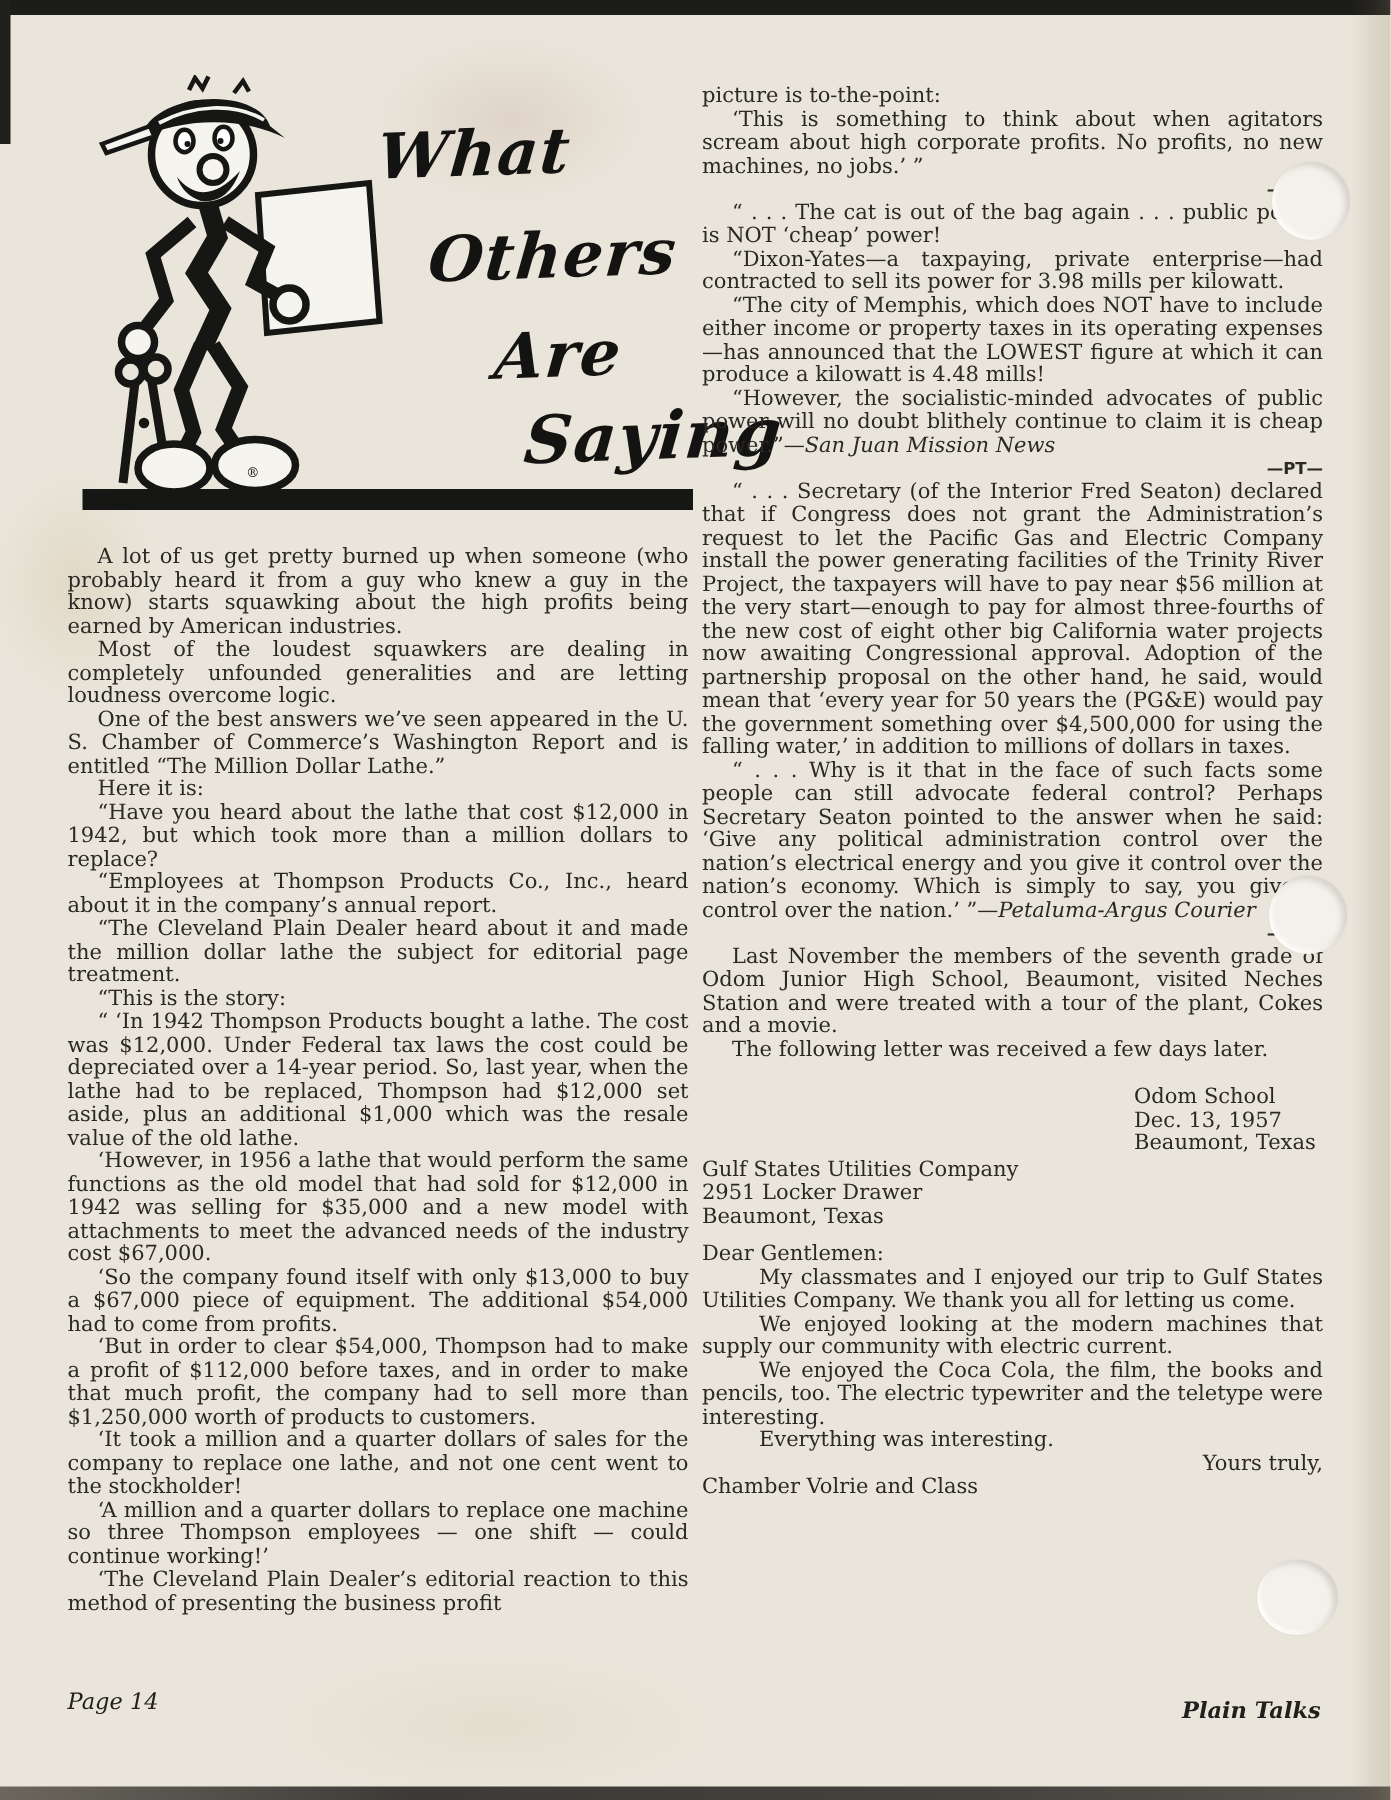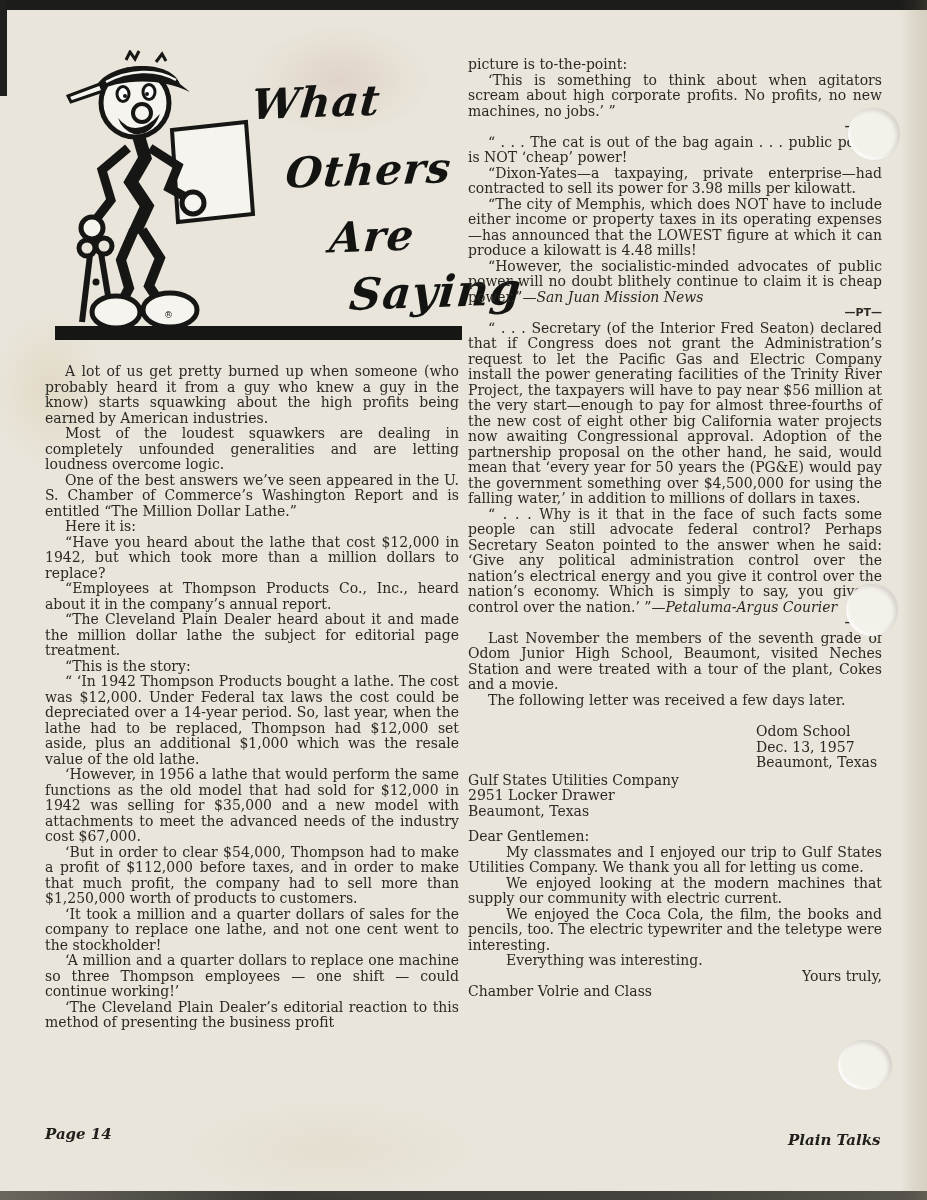--- a/index.html
+++ b/index.html
@@ -50,21 +50,21 @@
   .src{font-style:italic;}
   
   .letter-from{margin:16px 0 2px 288px;text-align:left;}
   .letter-to{margin:2px 0 10px 0;text-align:left;}
   .letter-to div,.letter-from div{white-space:nowrap;}
   .salutation{margin:0 0 8px 0;text-indent:0 !important;}
   .letter-body p{text-indent:38px;}
   .closing{margin-left:165px;text-indent:0 !important;text-align:right;}
   .signature{margin-left:165px;text-indent:0 !important;text-align:left;}
   
-  .footer-left{position:absolute;left:45px;top:1125px;font-weight:bold;font-style:italic;font-size:15px;color:#22201d;}
+  .footer-left{position:absolute;left:45px;top:1125px;font-weight:normal;font-style:italic;font-size:15px;color:#22201d;}
   .footer-right{position:absolute;left:788px;top:1131px;font-weight:bold;font-style:italic;font-size:15px;color:#22201d;}
 </style>
 </head>
 <body>
 
 <div class="page">
 
   <div class="scan-top"></div>
   <div class="scan-left"></div>
   <div class="scan-bottom"></div>
@@ -133,20 +133,21 @@
     <p>A lot of us get pretty burned up when someone (who probably heard it from a guy who knew a guy in the know) starts squawking about the high profits being earned by American industries.</p>
     <p>Most of the loudest squawkers are dealing in completely unfounded generalities and are letting loudness overcome logic.</p>
     <p>One of the best answers we’ve seen appeared in the U. S. Chamber of Commerce’s Washington Report and is entitled “The Million Dollar Lathe.”</p>
     <p>Here it is:</p>
     <p>“Have you heard about the lathe that cost $12,000 in 1942, but which took more than a million dollars to replace?</p>
     <p>“Employees at Thompson Products Co., Inc., heard about it in the company’s annual report.</p>
     <p>“The Cleveland Plain Dealer heard about it and made the million dollar lathe the subject for editorial page treatment.</p>
     <p>“This is the story:</p>
     <p>“ ‘In 1942 Thompson Products bought a lathe. The cost was $12,000. Under Federal tax laws the cost could be depreciated over a 14-year period. So, last year, when the lathe had to be replaced, Thompson had $12,000 set aside, plus an additional $1,000 which was the resale value of the old lathe.</p>
     <p>‘However, in 1956 a lathe that would perform the same functions as the old model that had sold for $12,000 in 1942 was selling for $35,000 and a new model with attachments to meet the advanced needs of the industry cost $67,000.</p>
+    <p>‘So the company found itself with only $13,000 to buy a $67,000 piece of equipment. The additional $54,000 had to come from profits.</p>
     <p>‘But in order to clear $54,000, Thompson had to make a profit of $112,000 before taxes, and in order to make that much profit, the company had to sell more than $1,250,000 worth of products to customers.</p>
     <p>‘It took a million and a quarter dollars of sales for the company to replace one lathe, and not one cent went to the stockholder!</p>
     <p>‘A million and a quarter dollars to replace one machine so three Thompson employees — one shift — could continue working!’</p>
     <p>‘The Cleveland Plain Dealer’s editorial reaction to this method of presenting the business profit</p>
   </div>
 
   <div class="col col-right">
     <p class="noindent">picture is to-the-point:</p>
     <p>‘This is something to think about when agitators scream about high corporate profits. No profits, no new machines, no jobs.’ ”</p>
     <p class="divider">—PT—</p>

